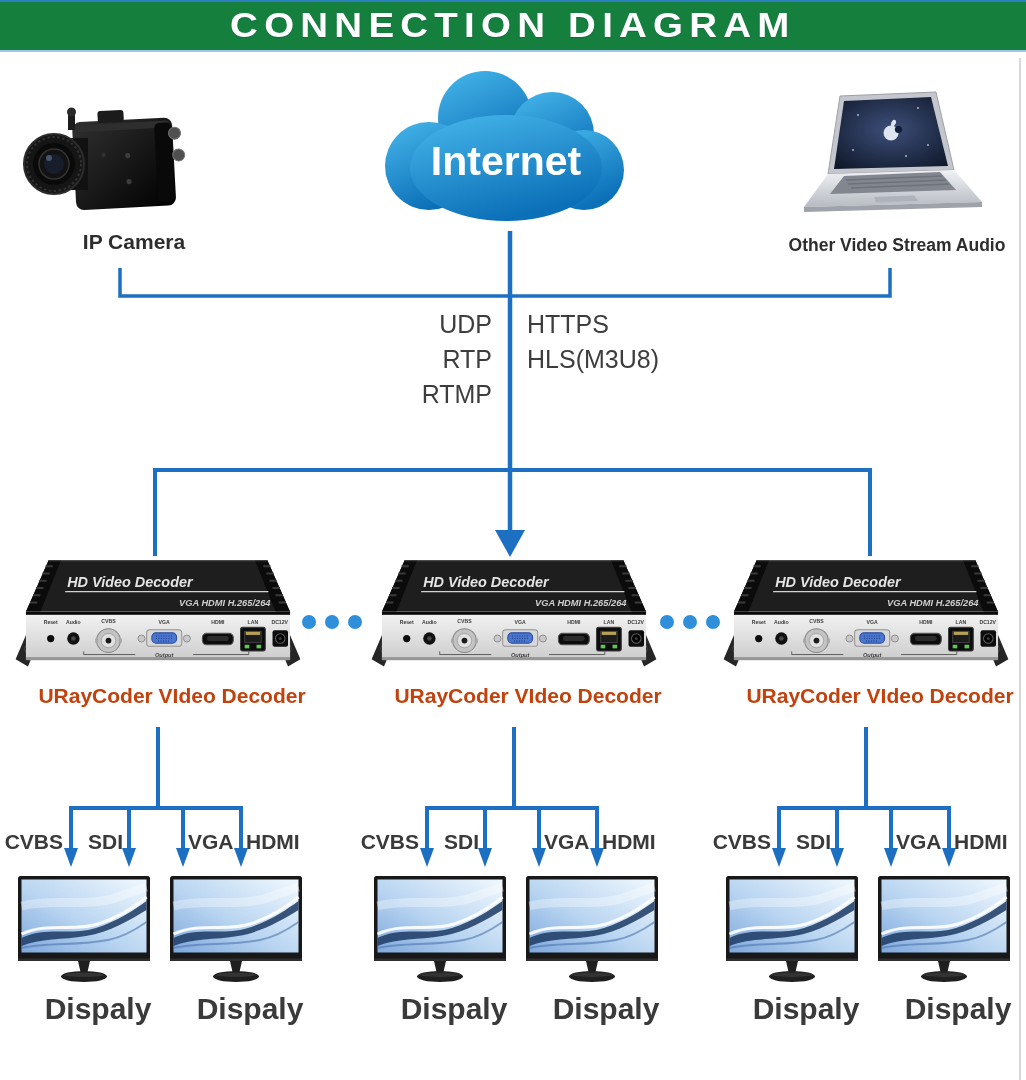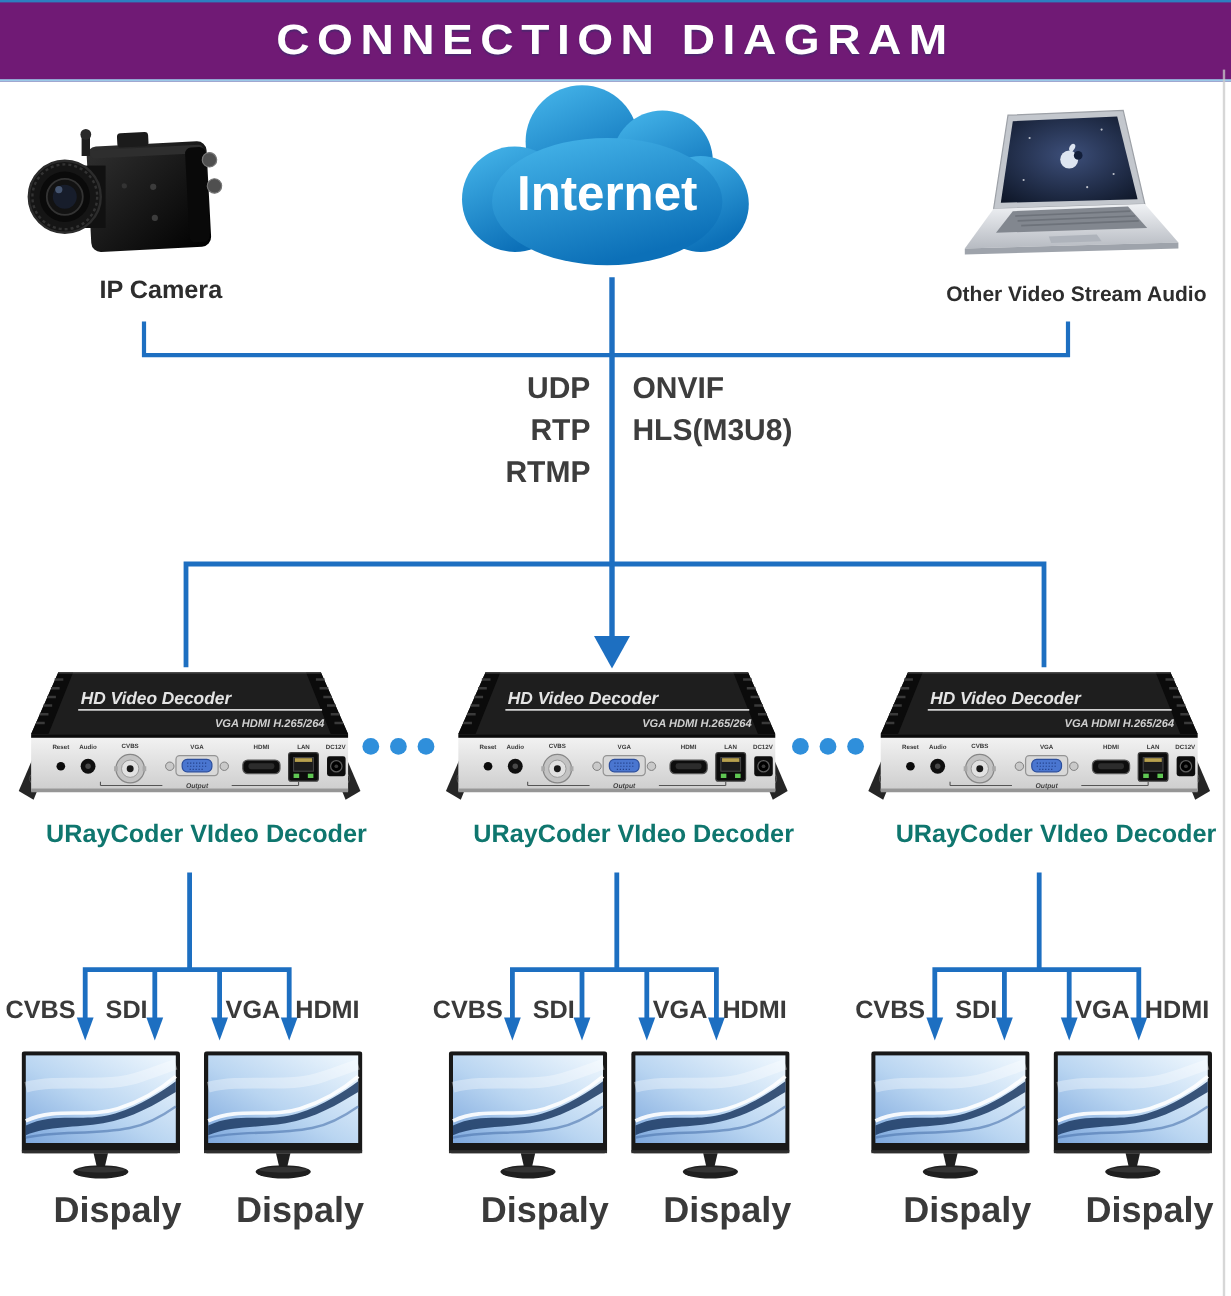--- a/index.html
+++ b/index.html
@@ -3,35 +3,35 @@
 <meta charset="utf-8">
 <style>
   html,body{margin:0;padding:0;background:#ffffff;}
   .stage{
     position:relative;width:1026px;height:1080px;background:#ffffff;overflow:hidden;
     font-family:"Liberation Sans","DejaVu Sans",sans-serif;color:#3c3c3c;
   }
   .abs{position:absolute;}
   
   .banner{
-    left:0;top:0;width:1026px;height:68px;background:#701a75;
+    left:0;top:0;width:1026px;height:52px;background:#15803d;
     border-top:2px solid #2c7fc0;border-bottom:2px solid #9cc9e8;
     display:flex;align-items:center;justify-content:center;box-sizing:border-box;
   }
   .banner h1{
     margin:0;color:#ffffff;font-size:37px;font-weight:700;letter-spacing:6px;
     transform:scaleY(.95) scaleX(1.04);text-shadow:0 1px 1px rgba(20,60,100,.35);
     white-space:nowrap;
   }
   .caption{font-weight:700;color:#2d2d2d;text-align:center;margin-left:14px;}
   .cap-camera{left:20px;top:230px;width:200px;font-size:21px;}
   .cap-laptop{left:750px;top:235px;width:266px;font-size:17.5px;}
-  .cap-decoder{width:300px;top:684px;font-size:21px;color:#0f766e;}
+  .cap-decoder{width:300px;top:684px;font-size:21px;color:#c2410c;}
   .cap-display{width:132px;top:992px;font-size:30px;color:#3a3a3a;}
-  .proto{font-size:25px;font-weight:700;color:#3d3d3d;line-height:35px;top:307px;}
+  .proto{font-size:25px;font-weight:400;color:#3d3d3d;line-height:35px;top:307px;}
   .proto-left{left:320px;width:172px;text-align:right;}
   .proto-right{left:527px;width:220px;text-align:left;}
   .outlbl{top:830px;font-size:21px;font-weight:700;color:#3a3a3a;white-space:nowrap;}
   .outlbl.r{text-align:right;}
   .edge-line{left:1019px;top:58px;width:2px;height:1022px;background:#c9c9c9;opacity:.75;}
   svg{display:block;}
 </style>
 </head>
 <body>
 
@@ -264,21 +264,21 @@
     <polygon points="26,117 204,112 204,117 26,122" fill="#9ea3ab"></polygon>
   </svg>
   <div class="abs caption cap-laptop">Other Video Stream Audio</div>
 
   <div class="abs proto proto-left">
     <div>UDP</div>
     <div>RTP</div>
     <div>RTMP</div>
   </div>
   <div class="abs proto proto-right">
-    <div>ONVIF</div>
+    <div>HTTPS</div>
     <div>HLS(M3U8)</div>
   </div>
 
   <svg class="abs" style="left:13px;top:556px" width="290" height="130" viewBox="0 0 280 126">
       <use href="#sym-decoder"></use>
     </svg>
   <svg class="abs" style="left:369px;top:556px" width="290" height="130" viewBox="0 0 280 126">
       <use href="#sym-decoder"></use>
     </svg>
   <svg class="abs" style="left:721px;top:556px" width="290" height="130" viewBox="0 0 280 126">

